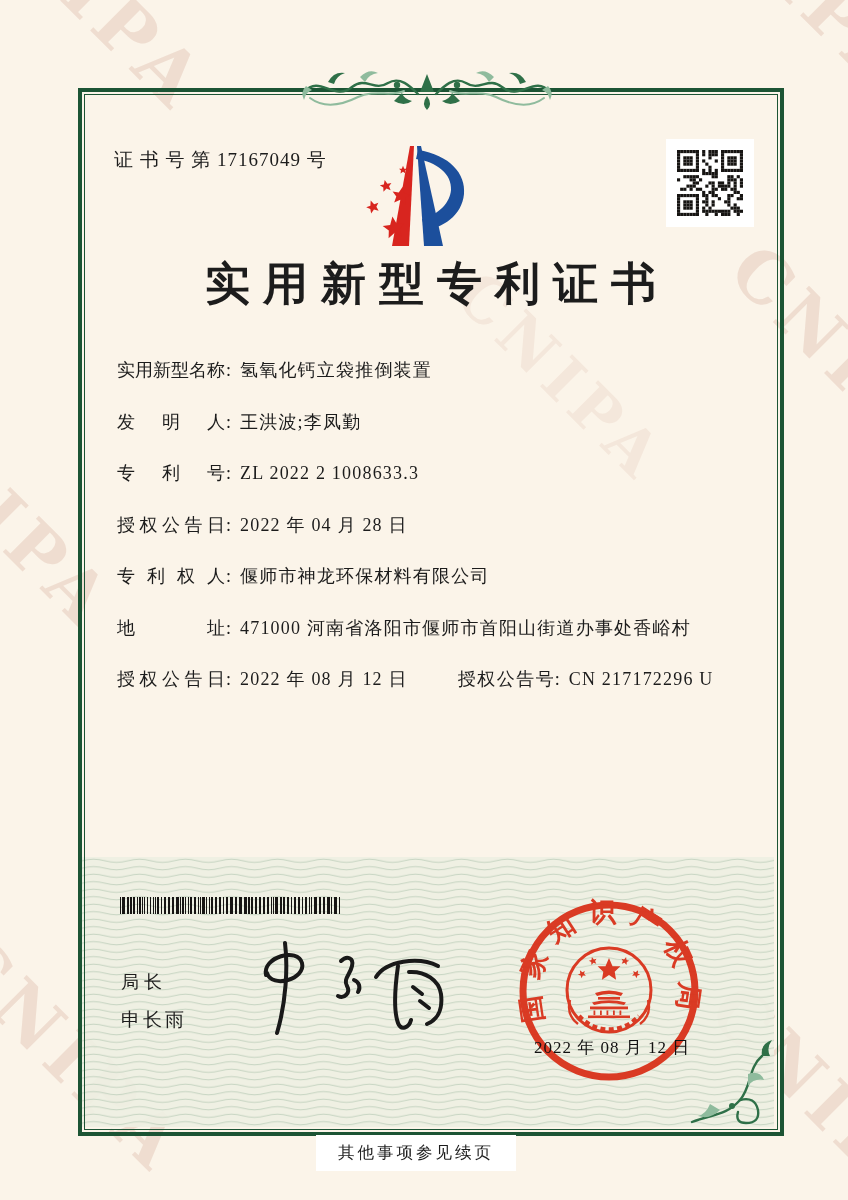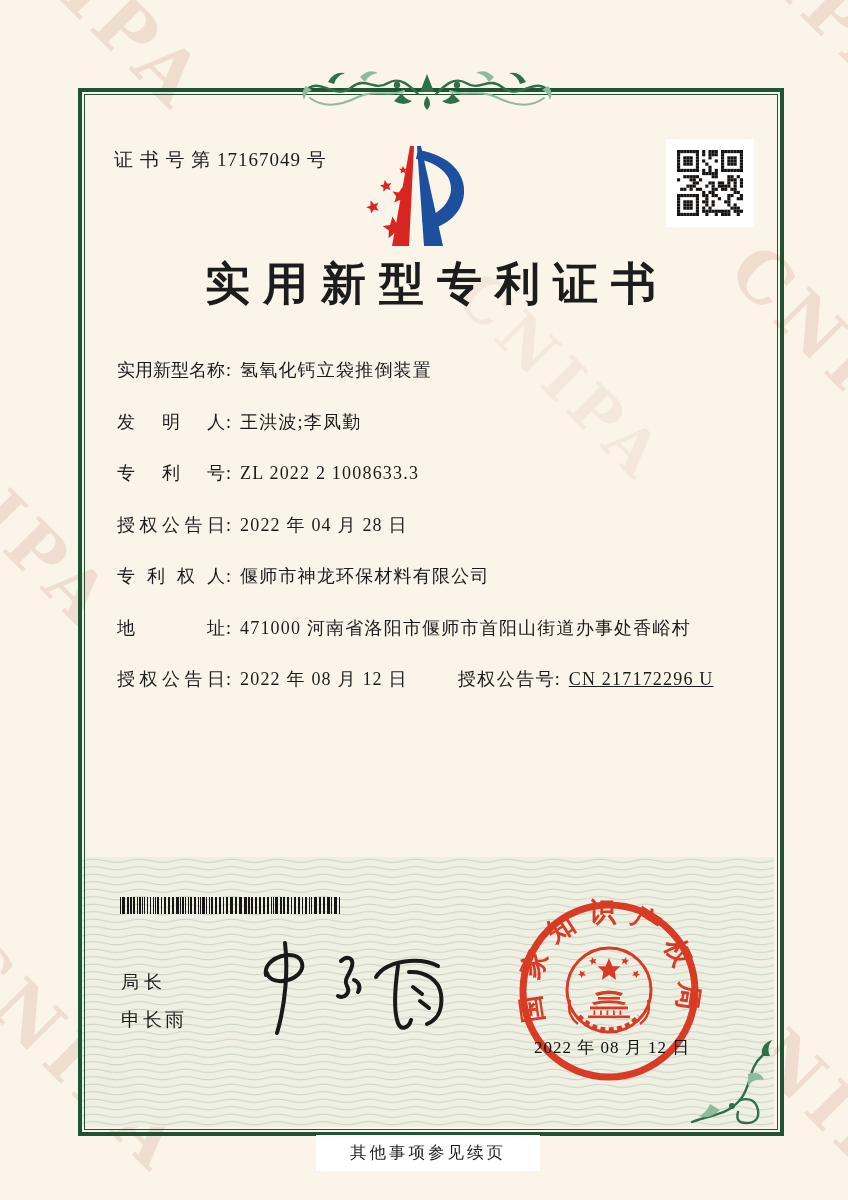--- a/index.html
+++ b/index.html
@@ -22,39 +22,39 @@
   .qrbox svg{position:absolute;left:11px;top:11px;}
   .title{position:absolute;left:0;top:254px;width:848px;text-align:center;font-size:45px;
          font-weight:bold;letter-spacing:13px;padding-left:26px;box-sizing:border-box;z-index:4;}
   
   .fields{position:absolute;left:117px;top:351px;width:648px;font-size:18px;z-index:4;margin-top:8px;}
   .frow{margin-bottom:29.5px;line-height:22px;white-space:nowrap;}
   .flabel{display:inline-block;width:108px;text-align:justify;text-align-last:justify;
           vertical-align:top;}
   .fcolon{display:inline-block;margin:0 9px 0 1px;}
   .fvalue{letter-spacing:1.2px;}
-  .grant2{margin-left:50px;text-decoration:underline;}
+  .grant2{margin-left:50px;}
   
   .bodytext{position:absolute;left:117px;top:695px;width:628px;font-size:17.5px;
             line-height:31.5px;text-align:justify;letter-spacing:0.6px;z-index:4;}
   .bodytext p{margin:0;text-indent:2em;}
   
   .barcode{position:absolute;left:120px;top:897px;z-index:4;}
   
   .role{position:absolute;left:121px;top:970px;font-size:18px;letter-spacing:5px;z-index:4;}
   .dname{position:absolute;left:121px;top:1007px;font-size:19px;letter-spacing:3px;z-index:4;}
   .sig{position:absolute;left:248px;top:935px;z-index:4;}
   
   .seal{position:absolute;left:514px;top:896px;z-index:4;}
   .sealdate{position:absolute;left:526px;top:1036px;width:172px;text-align:center;
             font-size:17px;color:#111;letter-spacing:1px;z-index:5;white-space:nowrap;}
   
   .pageinfo{position:absolute;left:0;top:1094px;width:810px;text-align:center;
             font-size:15px;letter-spacing:2px;z-index:4;}
-  .note{position:absolute;left:316px;top:1135px;background:#ffffff;padding:7px 34px;
+  .note{position:absolute;left:316px;top:1135px;background:#ffffff;padding:7px 22px;
         font-size:16.5px;letter-spacing:3px;z-index:4;white-space:nowrap;}
 </style>
 </head>
 <body>
 
 <div class="page">
 
   <div class="wm" style="left:-70px;top:-55px;font-size:74px;">CNIPA</div>
   <div class="wm" style="left:640px;top:-70px;font-size:74px;">CNIPA</div>
   <div class="wm" style="left:700px;top:320px;font-size:70px;">CNIPA</div>

